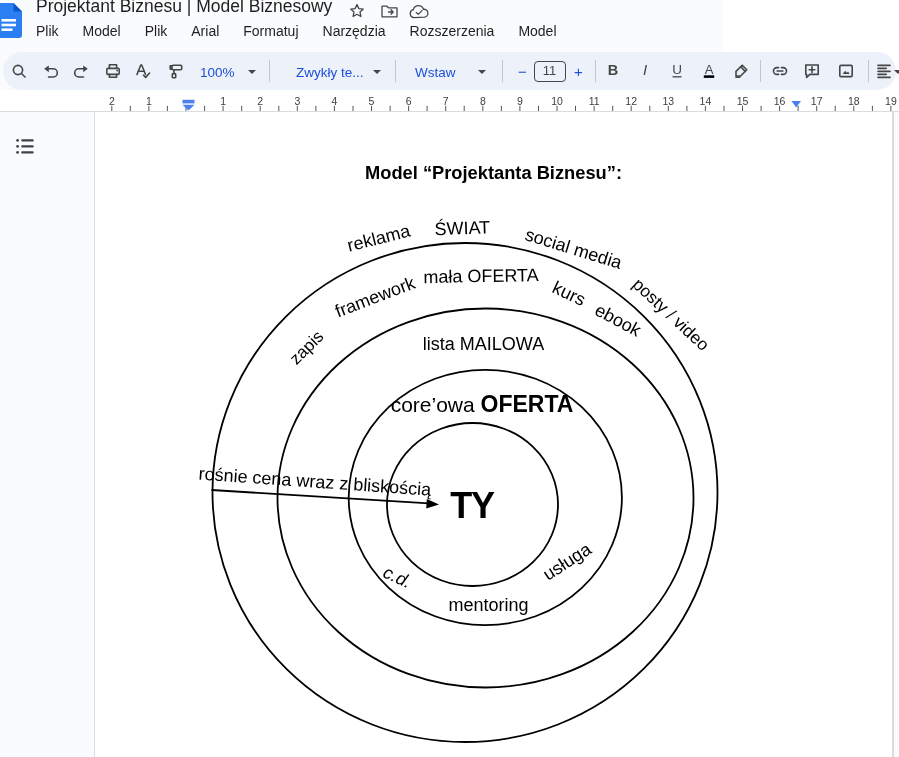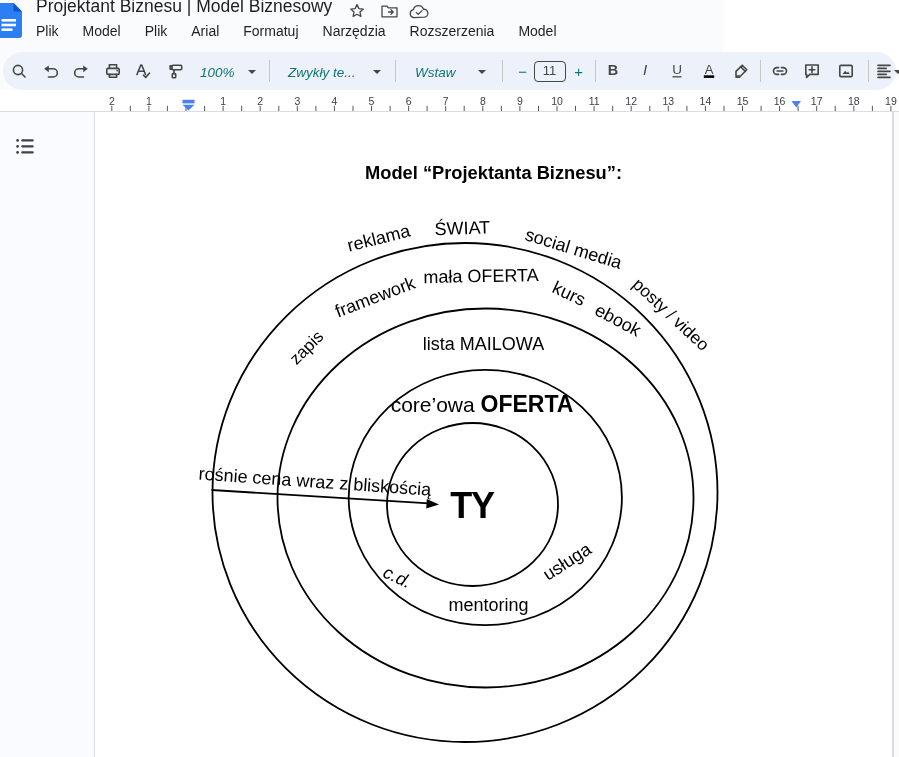--- a/index.html
+++ b/index.html
@@ -2,21 +2,21 @@
 <html><head><meta charset="utf-8"><style>
 * { margin:0; padding:0; box-sizing:border-box; }
 html,body { width:899px; height:757px; overflow:hidden; font-family:"Liberation Sans", sans-serif; background:#fff; }
 #app { position:relative; width:723px; height:757px; }
 #header { position:absolute; left:0; top:0; width:100%; height:96px; background:#f9fbfd; }
 #title { position:absolute; left:36px; top:-4px; font-size:17.5px; color:#1f1f1f; white-space:nowrap; }
 #menus { position:absolute; left:36px; top:23px; display:flex; gap:24px; font-size:14px; color:#1f1f1f;align-items:center; }
 #toolbar { position:absolute; left:3px; top:52px; width:893px; height:38px; background:#edf2fa; border-radius:19px; }
 .ti { position:absolute; top:62px; }
 .hic { position:absolute; }
-.tbtext { position:absolute; top:64.5px; font-size:13.5px; color:#0f766e; white-space:nowrap;font-style:italic; }
+.tbtext { position:absolute; top:64.5px; font-size:13.5px; color:#1d4ed8; white-space:nowrap; }
 .caret { position:absolute; width:0; height:0; border-left:4px solid transparent; border-right:4px solid transparent; border-top:4.5px solid #444746; }
 .tdiv { position:absolute; top:60px; width:1px; height:22px; background:#c4c7c5; }
 #fsbox { position:absolute; left:533.5px; top:61px; width:32px; height:21px; border:1.5px solid #444746; border-radius:4px; color:#444746; font-size:13px; text-align:center; line-height:18px; }
 #ruler { position:absolute; left:0; top:90px; width:899px; height:22px; background:#fff; }
 #hline { position:absolute; left:0; top:111px; width:899px; height:1px; background:#dadce0; }
 #content { position:absolute; left:0; top:112px; width:899px; height:645px; background:#fff; }
 #rail { position:absolute; left:0; top:0; width:95px; height:645px; background:#fafbfe; border-right:1px solid #d9dce1; }
 #pright { position:absolute; left:892px; top:0; width:7px; height:645px; background:#fbfbfc; border-left:2px solid #d8dbdf; }
 svg text { font-family:"Liberation Sans", sans-serif; }
 </style></head>
@@ -78,21 +78,21 @@
     </svg>
 <svg class="ti" style="left:166px" width="18" height="18" viewBox="0 0 18 18">
       <rect x="6" y="3.2" width="9.7" height="4.6" rx="1" stroke="#444746" stroke-width="1.6" fill="none" stroke-linecap="round" stroke-linejoin="round"></rect>
       <path d="M6 3.9 H4.2 v3.2 H6" stroke="#444746" stroke-width="1.6" fill="none" stroke-linecap="round" stroke-linejoin="round"></path>
       <line x1="8" y1="7.8" x2="8" y2="11.6" stroke="#444746" stroke-width="1.6" fill="none" stroke-linecap="round" stroke-linejoin="round"></line>
       <rect x="6.3" y="11.6" width="3.4" height="4.2" rx="0.8" stroke="#444746" stroke-width="1.6" fill="none" stroke-linecap="round" stroke-linejoin="round"></rect>
     </svg>
   <div class="tbtext" style="left:200px">100%</div>
   <div class="caret" style="left:248px;top:69.5px"></div>
   <div class="tdiv" style="left:269px"></div>
-  <div class="tbtext" style="left:288px">Zwykły te...</div>
+  <div class="tbtext" style="left:296px">Zwykły te...</div>
   <div class="caret" style="left:373px;top:69.5px"></div>
   <div class="tdiv" style="left:395px"></div>
   <div class="tbtext" style="left:415px">Wstaw</div>
   <div class="caret" style="left:478px;top:69.5px"></div>
   <div class="tdiv" style="left:502px"></div>
   <div class="tbtext" style="left:518px;font-size:15px;top:62.5px">−</div>
   <div id="fsbox">11</div>
   <div class="tbtext" style="left:574px;font-size:15px;top:62.5px">+</div>
   <div class="tdiv" style="left:595px"></div>
   <svg class="ti" style="left:603.5px" width="18" height="18" viewBox="0 0 18 18">

